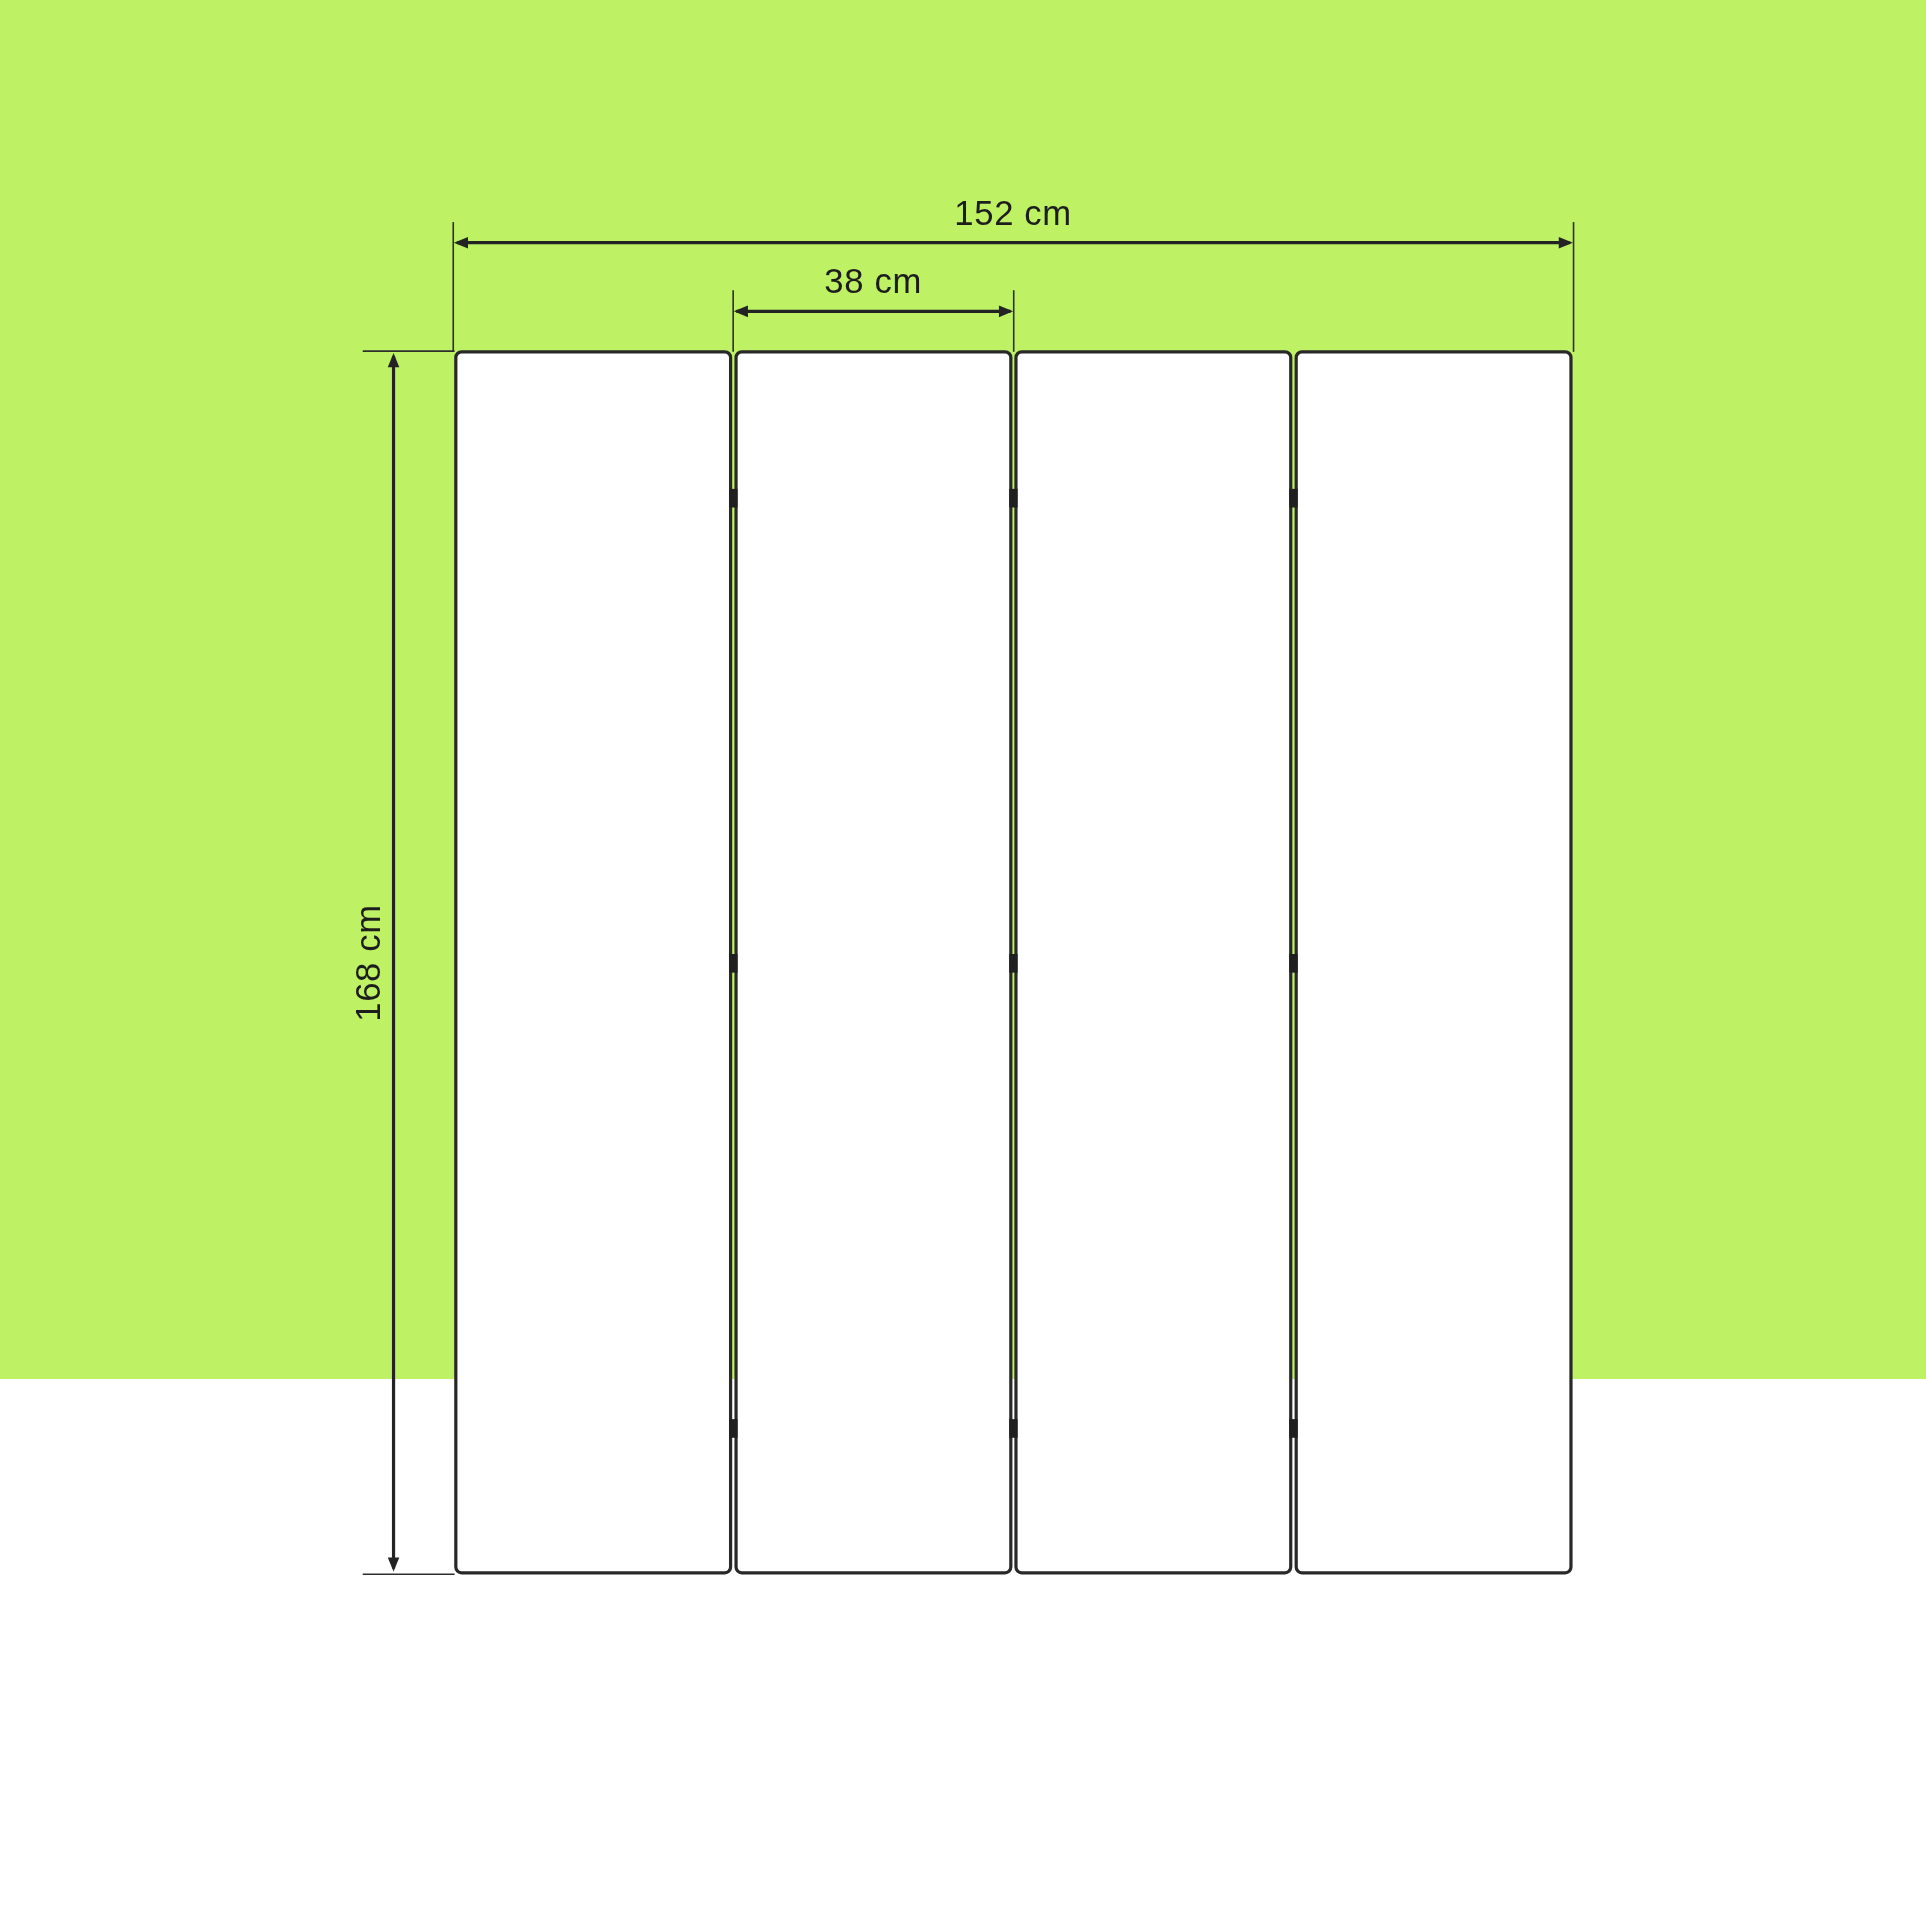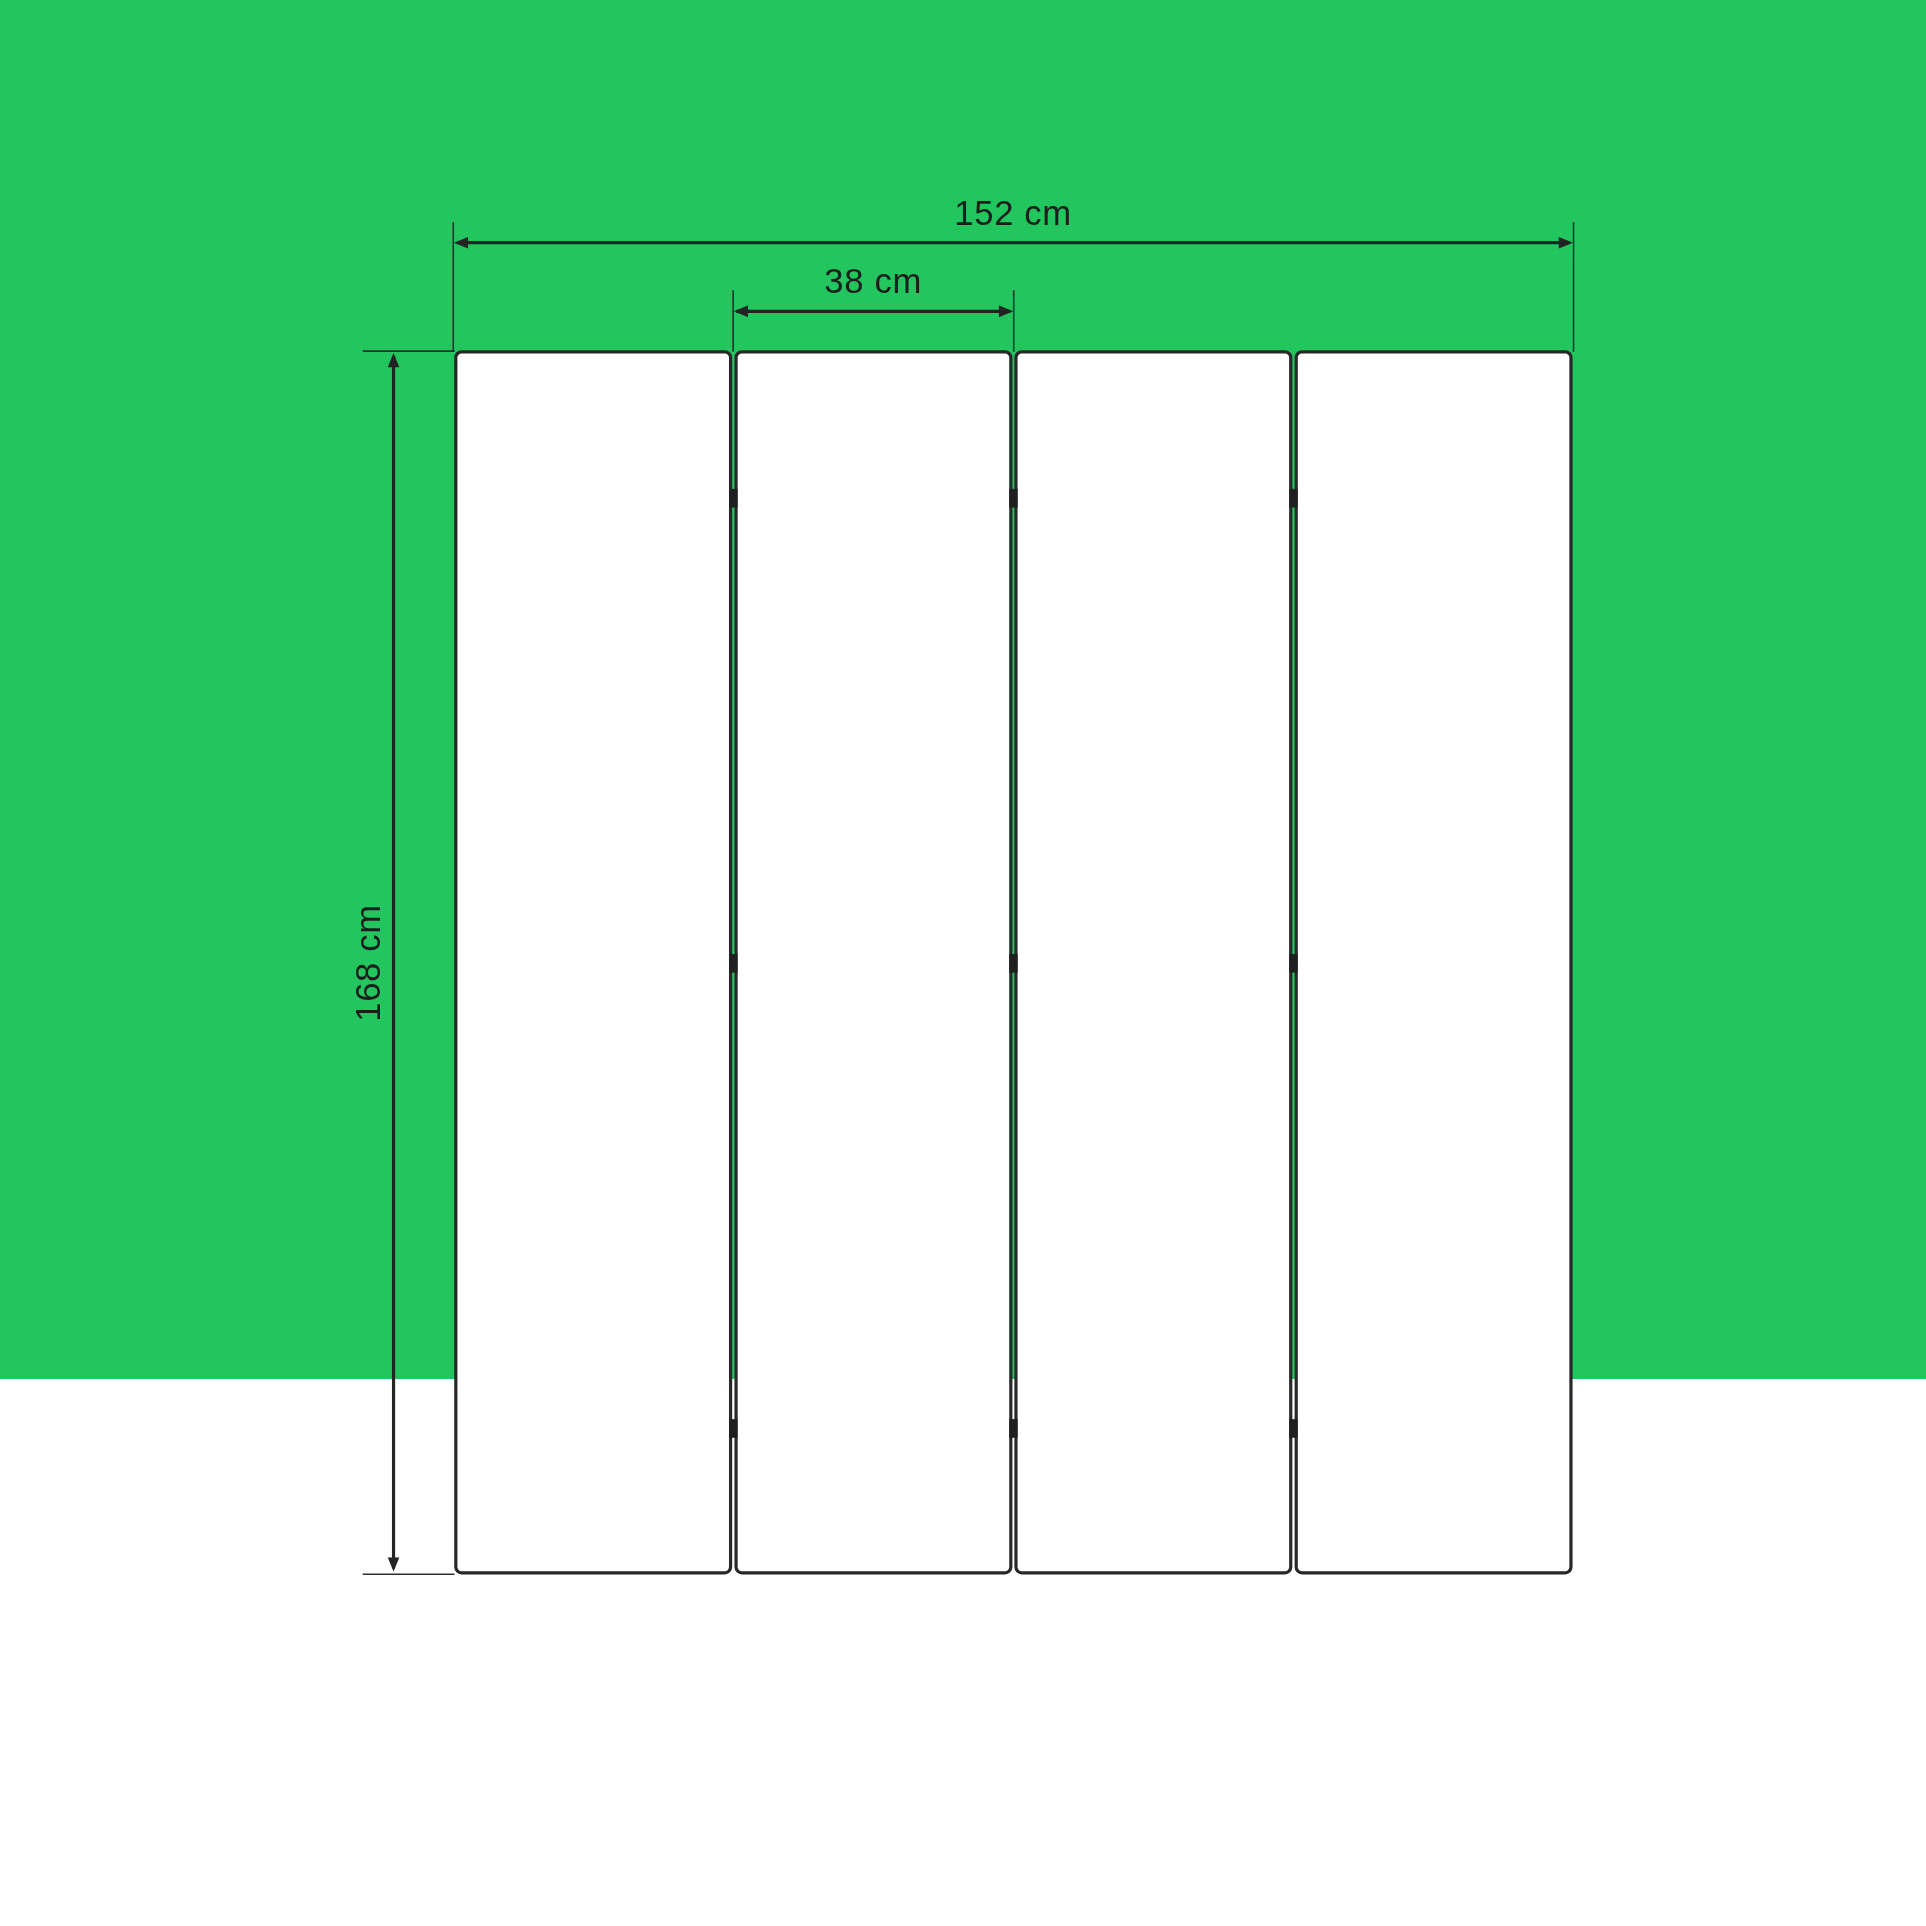--- a/index.html
+++ b/index.html
@@ -9,21 +9,21 @@
   }
   body {
     width: 1926px;
     height: 1926px;
     font-family: "Liberation Sans", "DejaVu Sans", sans-serif;
   }
   .canvas {
     position: relative;
     width: 1926px;
     height: 1379px;
-    background: #22c55e;
+    background: #bef264;
   }
   svg { display: block; }
   .panel {
     fill: #ffffff;
     stroke: #282828;
     stroke-width: 5;
   }
   .hinge { fill: #1f1f1f; }
   .dim {
     stroke: #232323;

